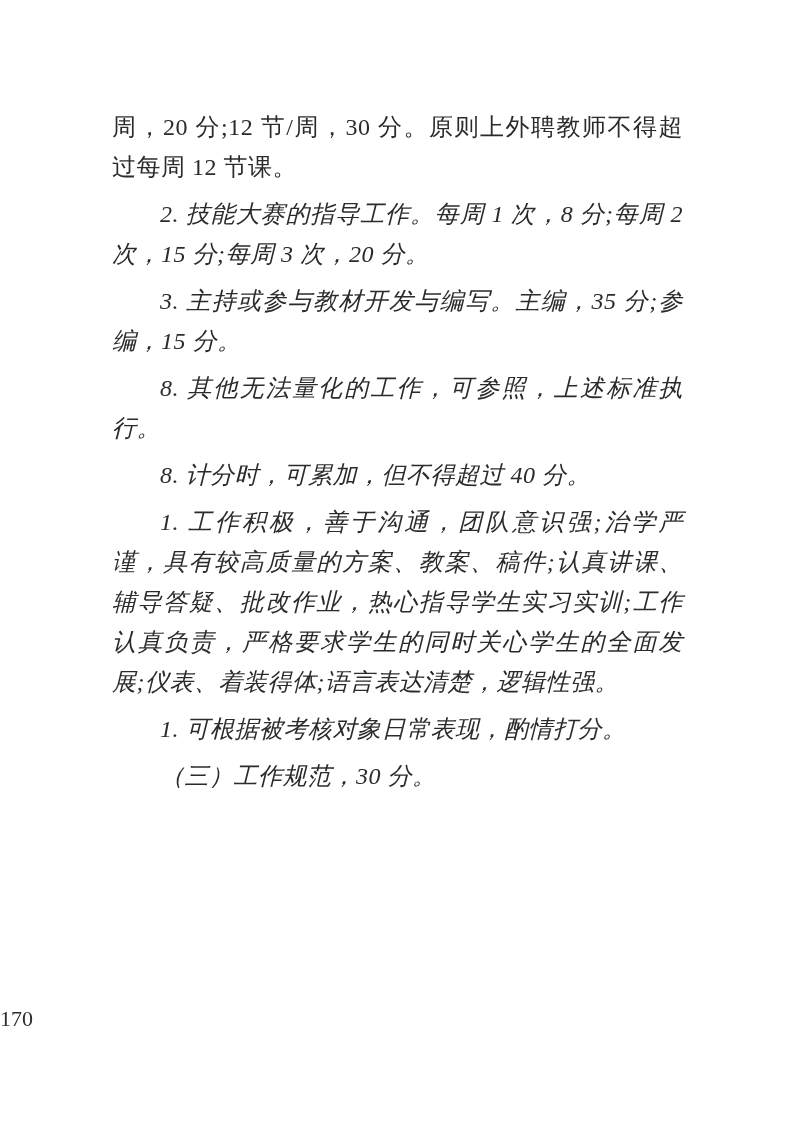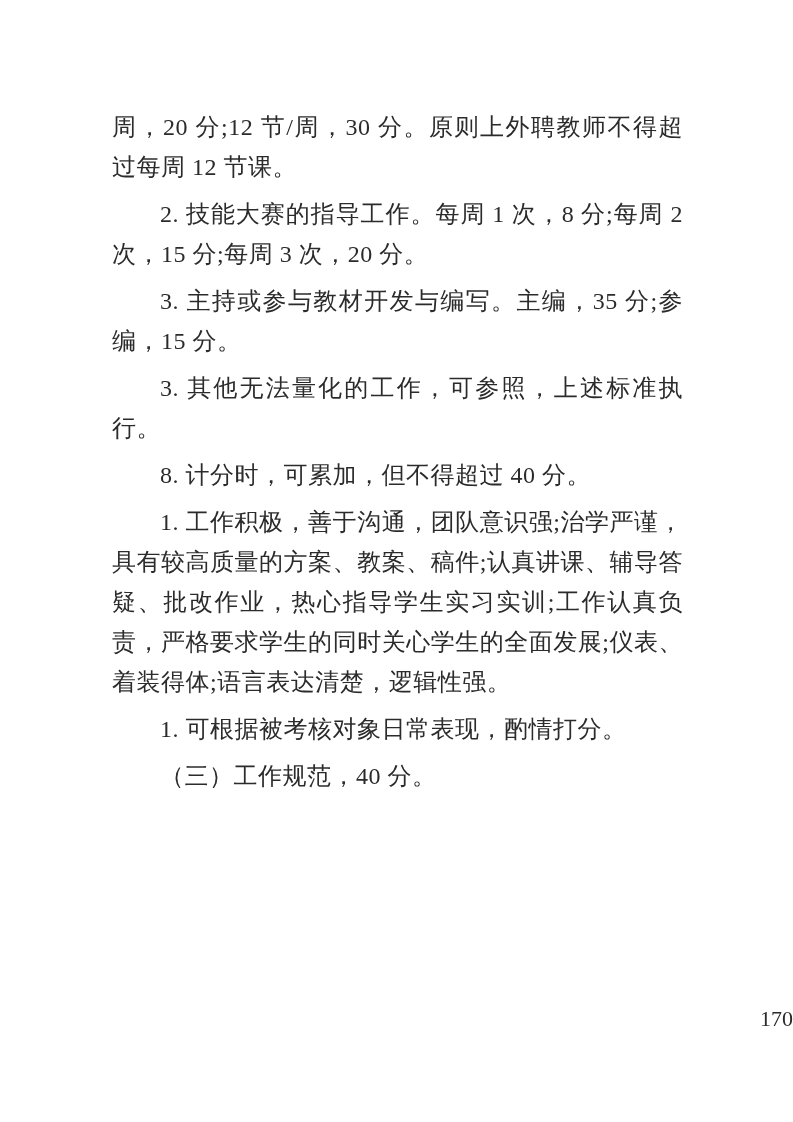--- a/index.html
+++ b/index.html
@@ -22,40 +22,41 @@
   .body-text p {
     margin: 0 0 7px 0;
     font-size: 24px;
     line-height: 40px;
     text-align: justify;
     letter-spacing: 0.5px;
     word-break: break-all;
   }
   .body-text p.indent {
     text-indent: 2em;
+    font-style: italic;
   }
   .page-footer {
     position: absolute;
     left: 0;
     right: 0;
     bottom: 100px;
-    text-align: right;
+    text-align: left;
     font-size: 22px;
     line-height: 28px;
     color: #2b2b2b;
   }
 </style>
 </head>
 <body>
 
 <div class="page">
   <div class="body-text">
     <p>周，20 分;12 节/周，30 分。原则上外聘教师不得超过每周 12 节课。</p>
     <p class="indent">2. 技能大赛的指导工作。每周 1 次，8 分;每周 2 次，15 分;每周 3 次，20 分。</p>
     <p class="indent">3. 主持或参与教材开发与编写。主编，35 分;参编，15 分。</p>
-    <p class="indent">3. 其他无法量化的工作，可参照，上述标准执行。</p>
+    <p class="indent">8. 其他无法量化的工作，可参照，上述标准执行。</p>
     <p class="indent">8. 计分时，可累加，但不得超过 40 分。</p>
     <p class="indent">1. 工作积极，善于沟通，团队意识强;治学严谨，具有较高质量的方案、教案、稿件;认真讲课、辅导答疑、批改作业，热心指导学生实习实训;工作认真负责，严格要求学生的同时关心学生的全面发展;仪表、着装得体;语言表达清楚，逻辑性强。</p>
     <p class="indent">1. 可根据被考核对象日常表现，酌情打分。</p>
-    <p class="indent">（三）工作规范，40 分。</p>
+    <p class="indent">（三）工作规范，30 分。</p>
   </div>
   <div class="page-footer">170</div>
 </div>
 
 </body></html>

